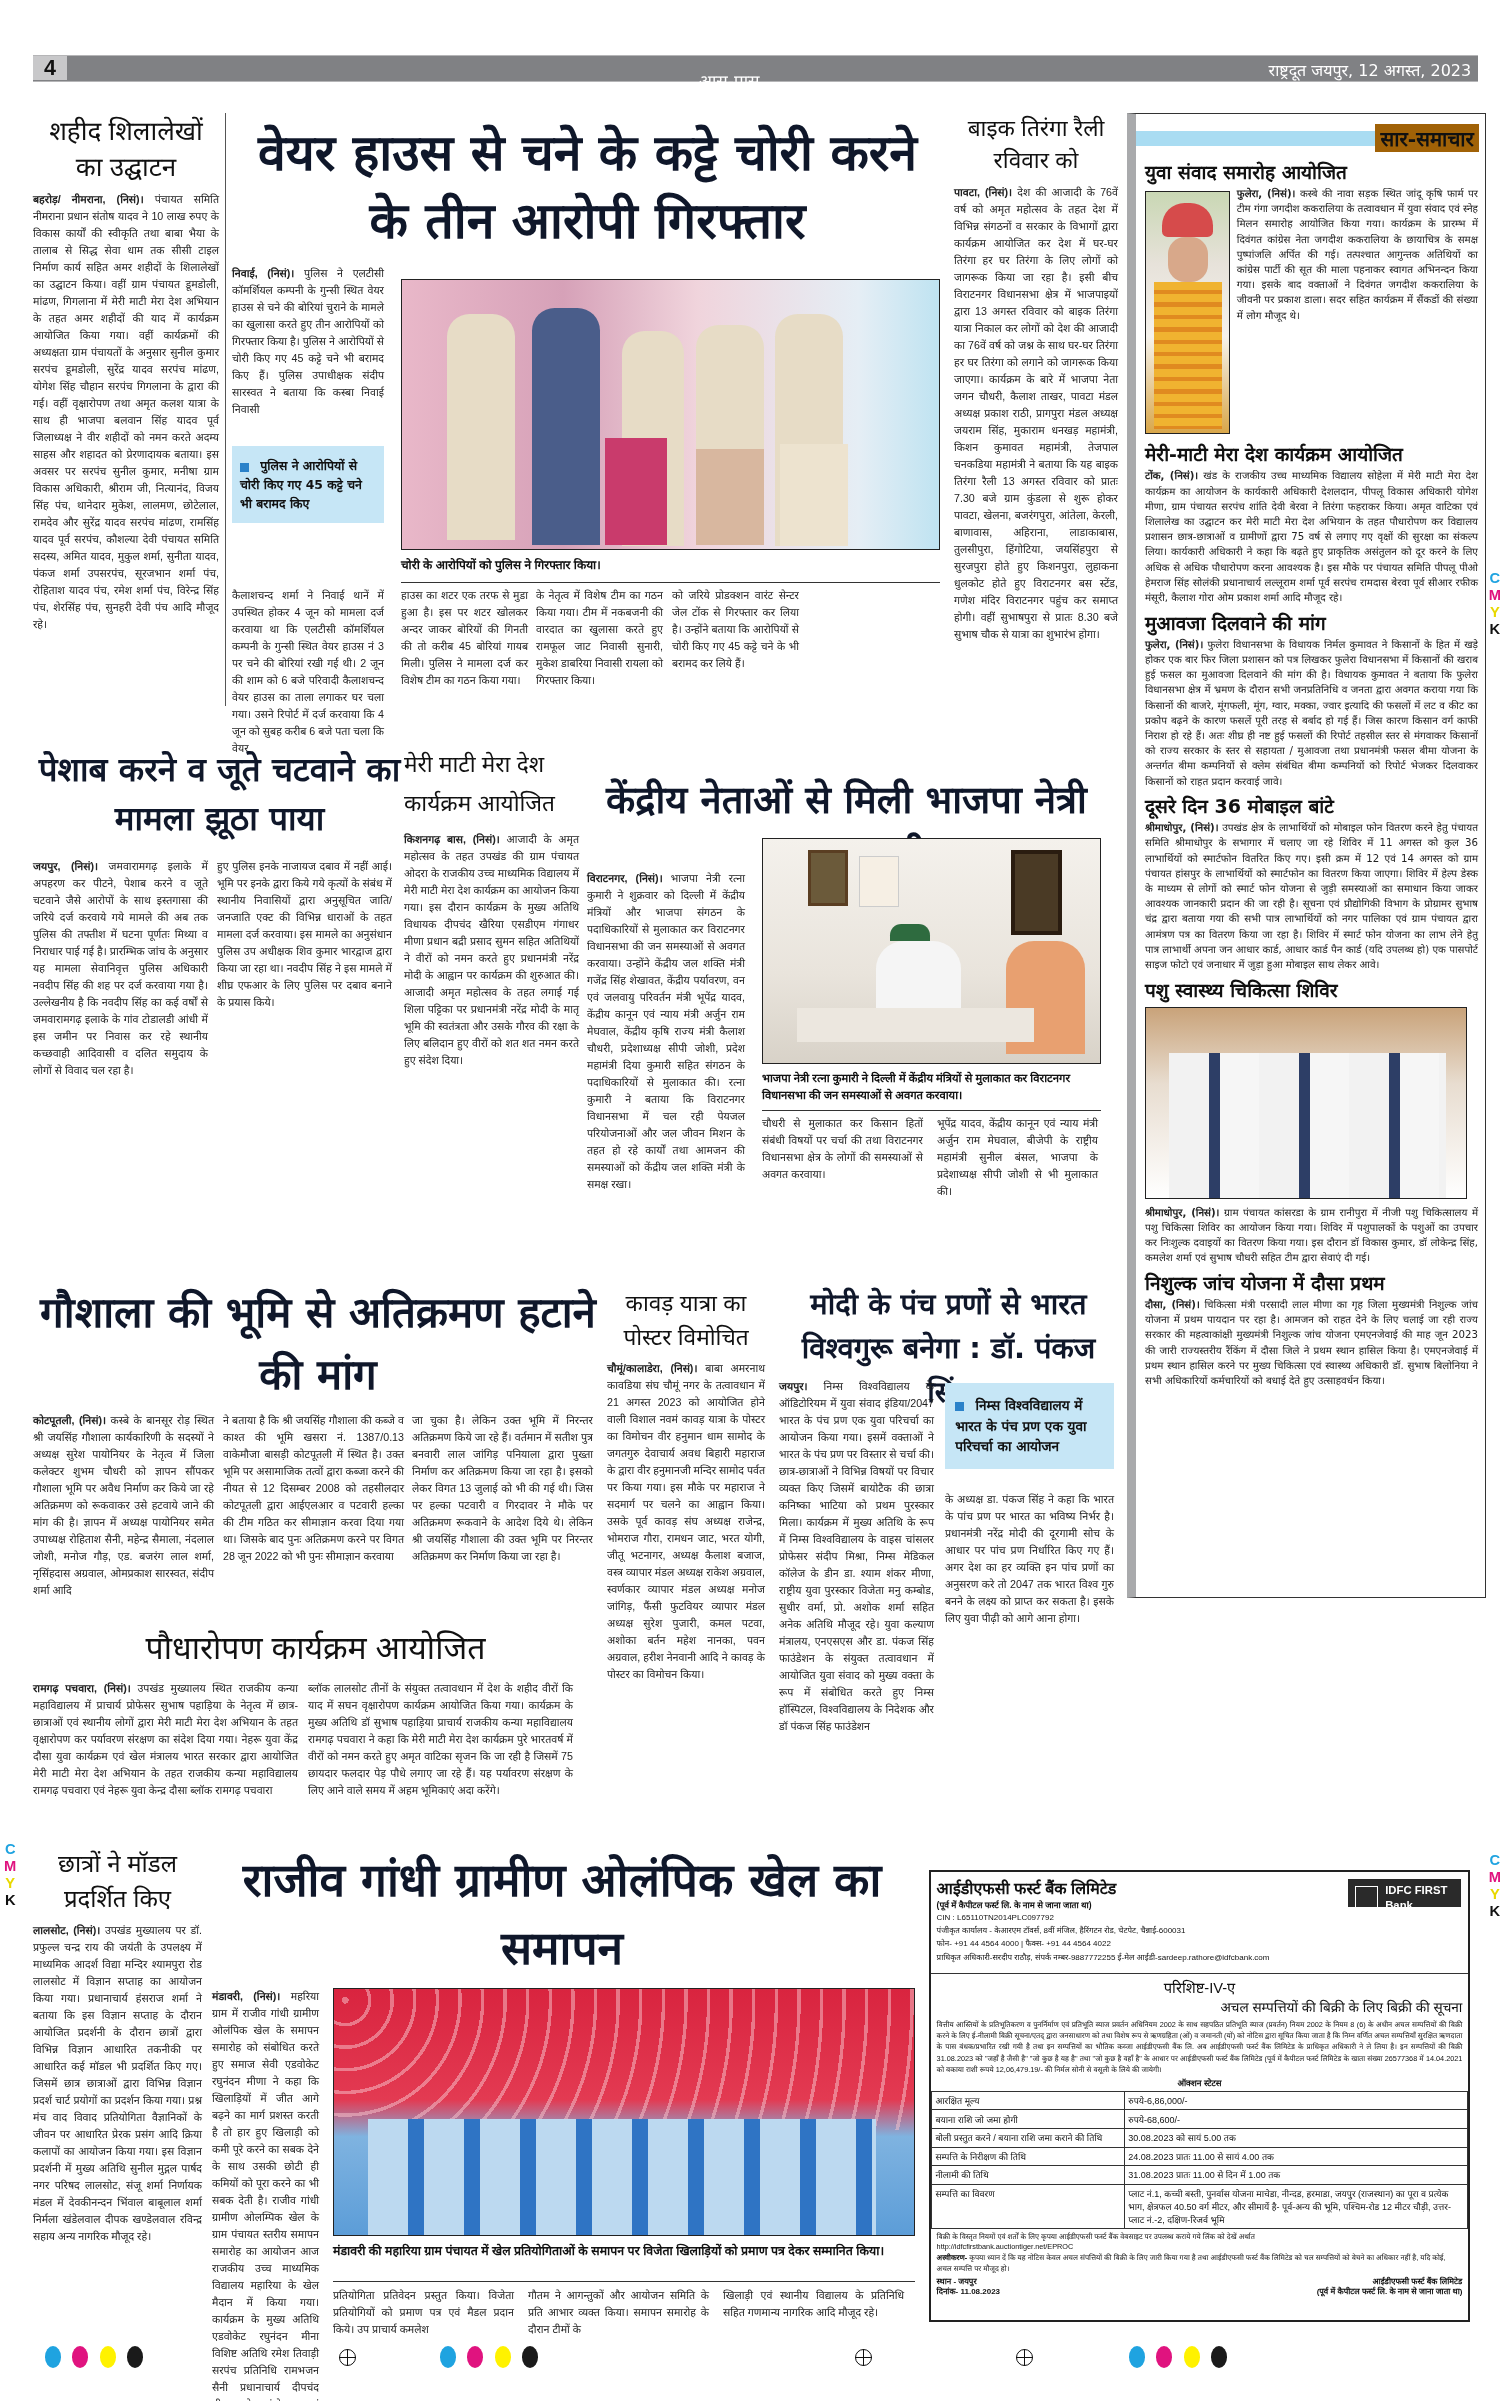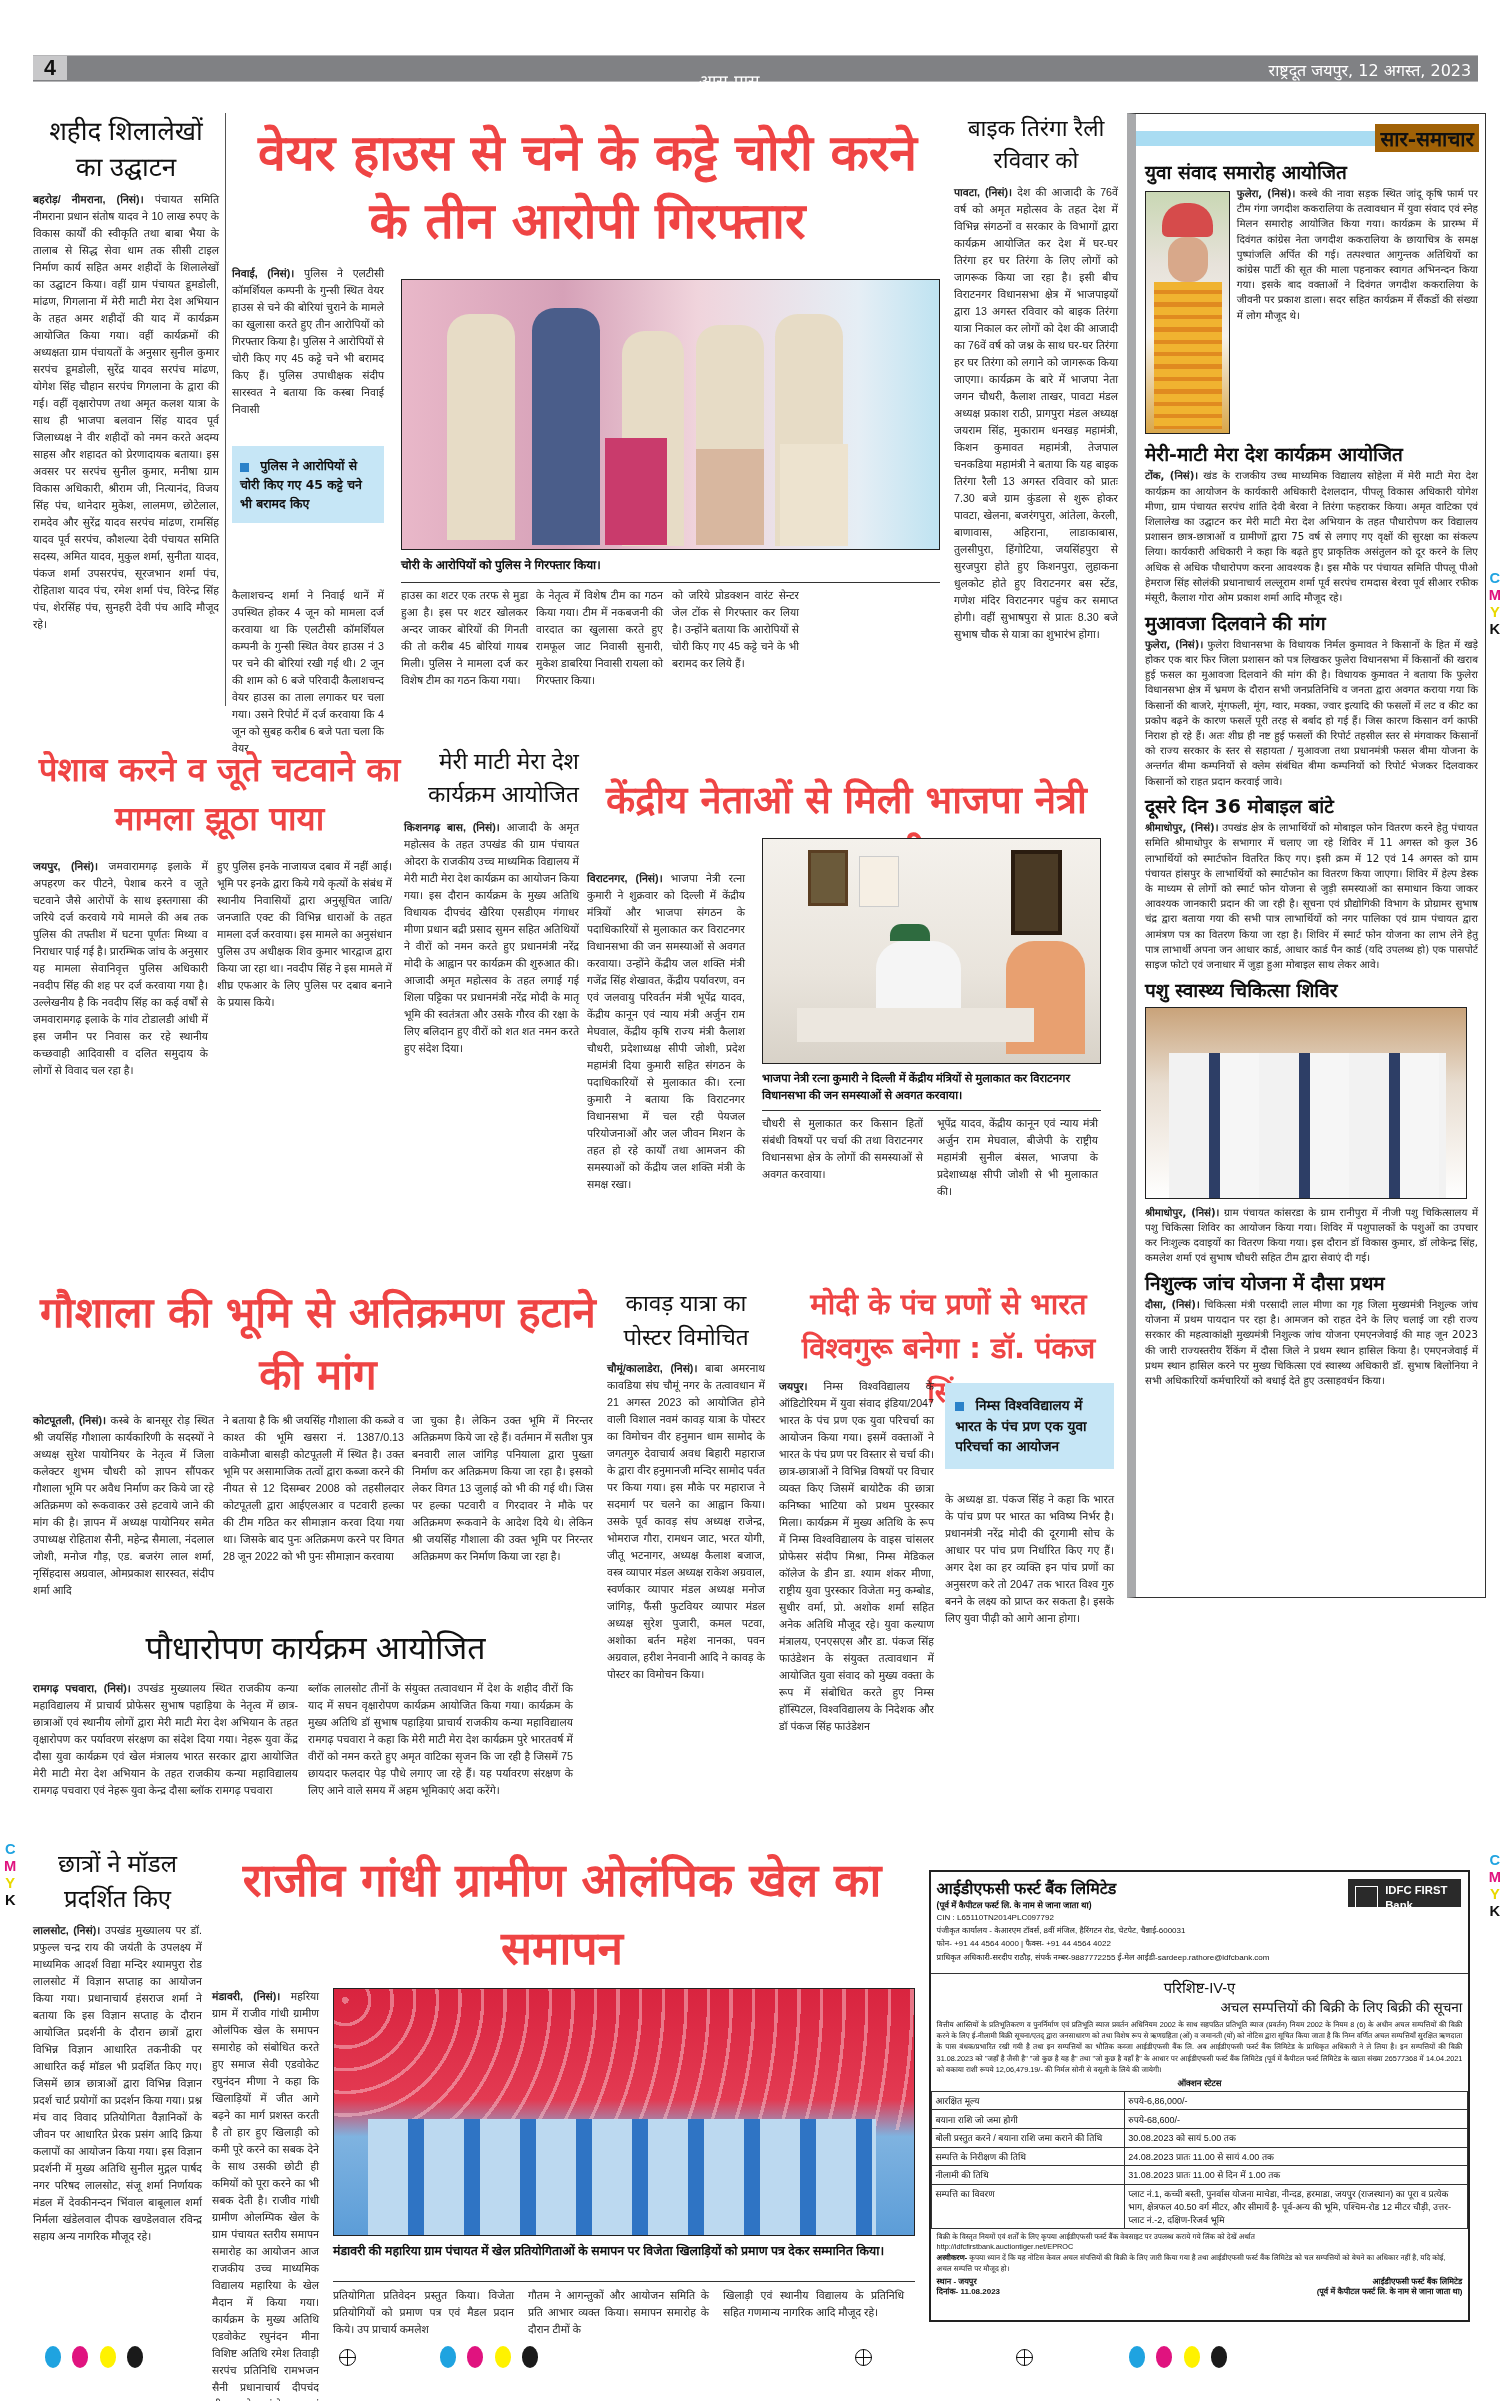--- a/index.html
+++ b/index.html
@@ -3,21 +3,21 @@
 <meta charset="utf-8">
 <style>
   * { box-sizing: border-box; margin: 0; padding: 0; }
   html, body { width: 1512px; height: 2401px; background: #fff; overflow: hidden; }
   body { font-family: "DejaVu Sans", sans-serif; color: #1a1a1a; position: relative; }
   .abs { position: absolute; }
   .hdr { left: 33px; top: 55px; width: 1445px; height: 27px; background: #808184; border-top: 1.7px solid #b5b5b7; border-bottom: 1.7px solid #b5b5b7; }
   .hdr .pg { position: absolute; left: 0; top: 0; width: 34px; height: 24px; background: #c8c8ca; color: #111; font-weight: bold; font-size: 21.5px; text-align: center; line-height: 24px; font-family: "Liberation Sans", sans-serif; }
   .hdr .sec { position: absolute; left: 666px; top: 13px; color: #fff; font-size: 17px; }
   .hdr .date { position: absolute; right: 6.8px; top: 3.4px; color: #fff; font-size: 16px; }
-  .h-xl { font-family: "DejaVu Sans", sans-serif; font-weight: bold; color: #ef4444; line-height: 1.35; }
+  .h-xl { font-family: "DejaVu Sans", sans-serif; font-weight: bold; color: #0f172a; line-height: 1.35; }
   .h-lt { font-family: "Liberation Sans", sans-serif; color: #111; line-height: 1.3; }
   .body { font-family: "Liberation Sans", sans-serif; font-size: 12px; line-height: 18.6px; text-align: justify; color: #222; }
   .body b { font-weight: bold; }
   .photo { border: 1.1px solid #222; overflow: hidden; }
   .cap { font-family: "Liberation Sans", sans-serif; font-weight: bold; font-size: 13.6px; line-height: 19px; color: #111; }
   .hl { background: #c6e6f6; padding: 12.4px 10.2px; font-family: "DejaVu Sans", sans-serif; font-weight: bold; color: #111; font-size: 16px; line-height: 22.6px; }
   .hl .sq { display: inline-block; width: 9px; height: 9px; background: #2b82c9; margin-right: 11.3px; vertical-align: top; margin-top: 6.8px; }
   .rule { background: #333; height: 1.1px; }
   .vrule { background: #555; width: 1.1px; }
   .sidebox { left: 1127px; top: 113px; width: 359px; height: 1485px; border: 1.1px solid #333; border-left: 9px solid #a9aaac; }
@@ -116,21 +116,21 @@
 
 <div class="abs" style="left:33px; top:745px; width:373px;">
   <div class="h-xl" style="font-size:33px; text-align:center; line-height:49px;">पेशाब करने व जूते चटवाने का मामला झूठा पाया</div>
 </div>
 <div class="abs body" style="left:33px; top:858px; width:175px; font-size:10.7px; line-height:17px;">
   <b>जयपुर, (निसं)।</b> <span>जमवारामगढ़ इलाके में अपहरण कर पीटने, पेशाब करने व जूते चटवाने जैसे आरोपों के साथ इस्तगासा की जरिये दर्ज करवाये गये मामले की अब तक पुलिस की तफ्तीश में घटना पूर्णतः मिथ्या व निराधार पाई गई है। प्रारम्भिक जांच के अनुसार यह मामला सेवानिवृत्त पुलिस अधिकारी नवदीप सिंह की शह पर दर्ज करवाया गया है। उल्लेखनीय है कि नवदीप सिंह का कई वर्षों से जमवारामगढ़ इलाके के गांव टोडालडी आंधी में इस जमीन पर निवास कर रहे स्थानीय कच्छवाही आदिवासी व दलित समुदाय के लोगों से विवाद चल रहा है।</span>
 </div>
 <div class="abs body" style="left:217px; top:858px; width:175px; font-size:10.7px; line-height:17px;">हुए पुलिस इनके नाजायज दबाव में नहीं आई। भूमि पर इनके द्वारा किये गये कृत्यों के संबंध में स्थानीय निवासियों द्वारा अनुसूचित जाति/जनजाति एक्ट की विभिन्न धाराओं के तहत मामला दर्ज करवाया। इस मामले का अनुसंधान पुलिस उप अधीक्षक शिव कुमार भारद्वाज द्वारा किया जा रहा था। नवदीप सिंह ने इस मामले में शीघ्र एफआर के लिए पुलिस पर दबाव बनाने के प्रयास किये।</div>
 
 <div class="abs" style="left:404px; top:745px; width:175px;">
-  <div class="h-lt" style="font-size:22.6px; text-align:right; line-height:33px;">मेरी माटी मेरा देश कार्यक्रम आयोजित</div>
+  <div class="h-lt" style="font-size:22.6px; text-align:left; line-height:39px;">मेरी माटी मेरा देश कार्यक्रम आयोजित</div>
   <div class="body" style="margin-top:8px; font-size:10.7px; line-height:17px;">
     <b>किशनगढ़ बास, (निसं)।</b> <span>आजादी के अमृत महोत्सव के तहत उपखंड की ग्राम पंचायत ओदरा के राजकीय उच्च माध्यमिक विद्यालय में मेरी माटी मेरा देश कार्यक्रम का आयोजन किया गया। इस दौरान कार्यक्रम के मुख्य अतिथि विधायक दीपचंद खैरिया एसडीएम गंगाधर मीणा प्रधान बद्री प्रसाद सुमन सहित अतिथियों ने वीरों को नमन करते हुए प्रधानमंत्री नरेंद्र मोदी के आह्वान पर कार्यक्रम की शुरुआत की। आजादी अमृत महोत्सव के तहत लगाई गई शिला पट्टिका पर प्रधानमंत्री नरेंद्र मोदी के मातृ भूमि की स्वतंत्रता और उसके गौरव की रक्षा के लिए बलिदान हुए वीरों को शत शत नमन करते हुए संदेश दिया।</span>
   </div>
 </div>
 
 <div class="abs" style="left:587px; top:745px; width:519px;margin-top:28px;">
   <div class="h-xl" style="font-size:38px; text-align:center; line-height:54px;">केंद्रीय नेताओं से मिली भाजपा नेत्री रत्ना कुमारी</div>
 </div>
 <div class="abs body" style="left:587px; top:870px; width:158px; font-size:10.7px; line-height:17px;">
   <b>विराटनगर, (निसं)।</b> <span>भाजपा नेत्री रत्ना कुमारी ने शुक्रवार को दिल्ली में केंद्रीय मंत्रियों और भाजपा संगठन के पदाधिकारियों से मुलाकात कर विराटनगर विधानसभा की जन समस्याओं से अवगत करवाया। उन्होंने केंद्रीय जल शक्ति मंत्री गजेंद्र सिंह शेखावत, केंद्रीय पर्यावरण, वन एवं जलवायु परिवर्तन मंत्री भूपेंद्र यादव, केंद्रीय कानून एवं न्याय मंत्री अर्जुन राम मेघवाल, केंद्रीय कृषि राज्य मंत्री कैलाश चौधरी, प्रदेशाध्यक्ष सीपी जोशी, प्रदेश महामंत्री दिया कुमारी सहित संगठन के पदाधिकारियों से मुलाकात की। रत्ना कुमारी ने बताया कि विराटनगर विधानसभा में चल रही पेयजल परियोजनाओं और जल जीवन मिशन के तहत हो रहे कार्यों तथा आमजन की समस्याओं को केंद्रीय जल शक्ति मंत्री के समक्ष रखा।</span>

